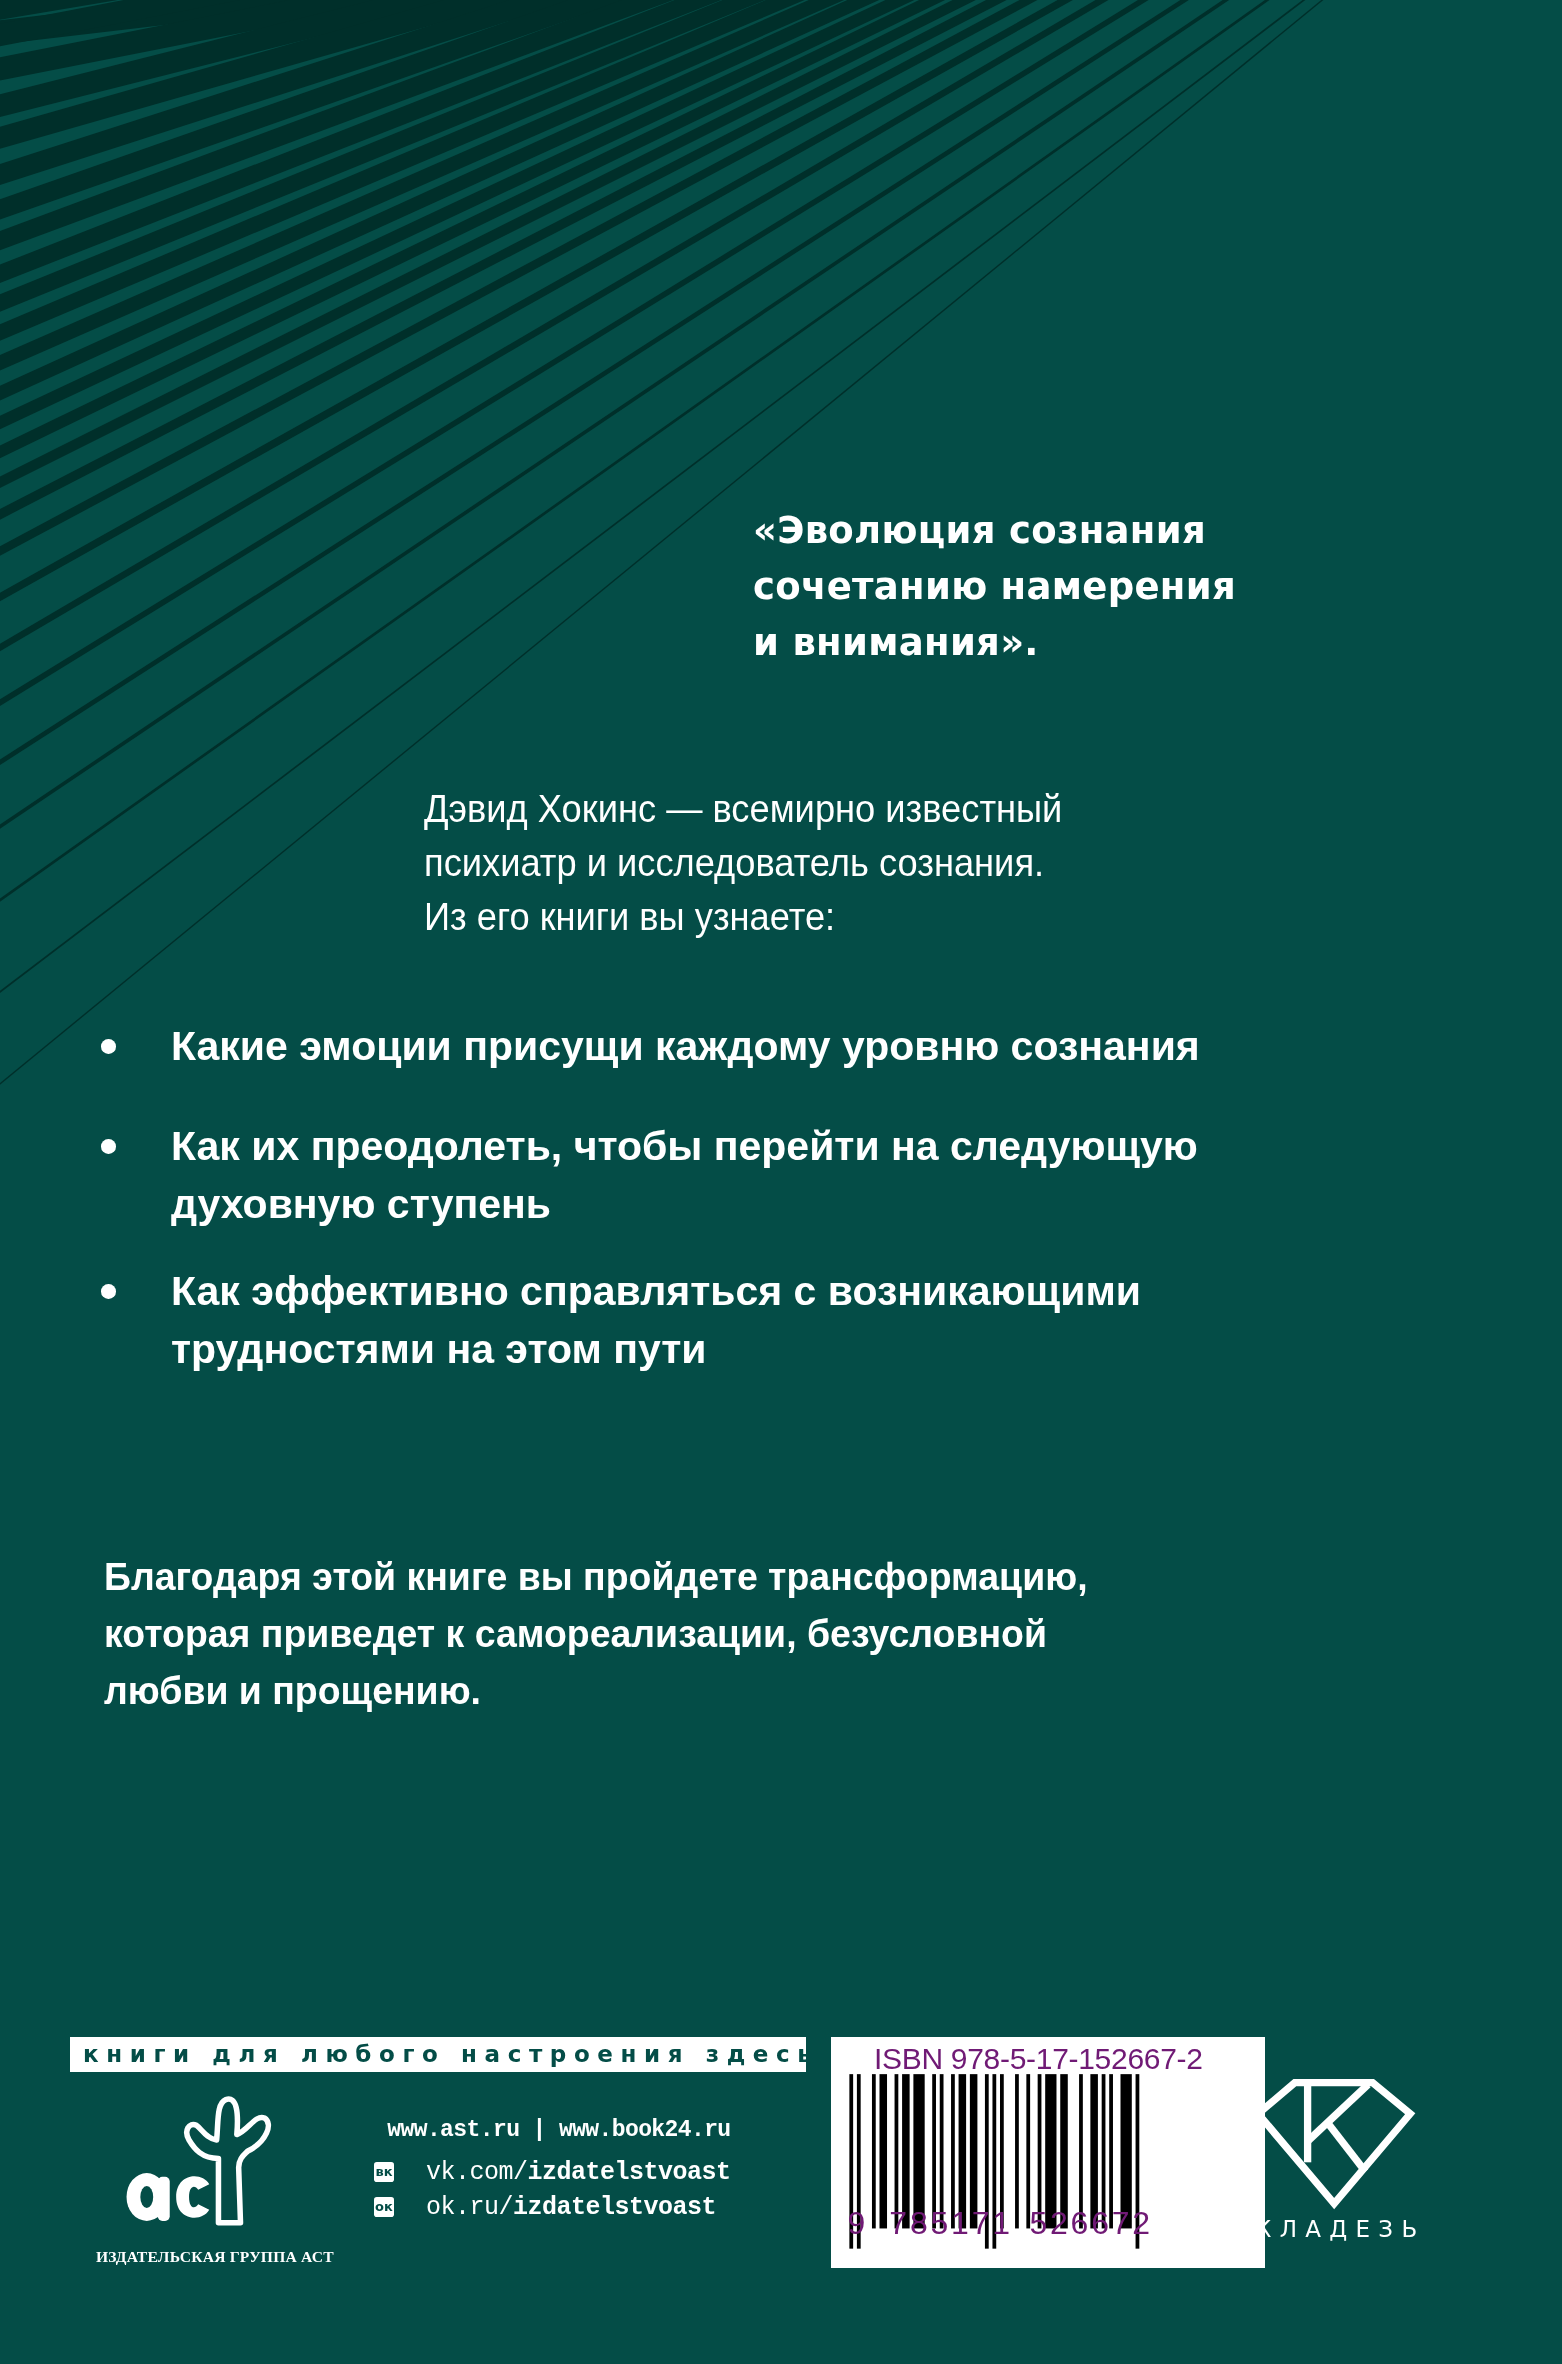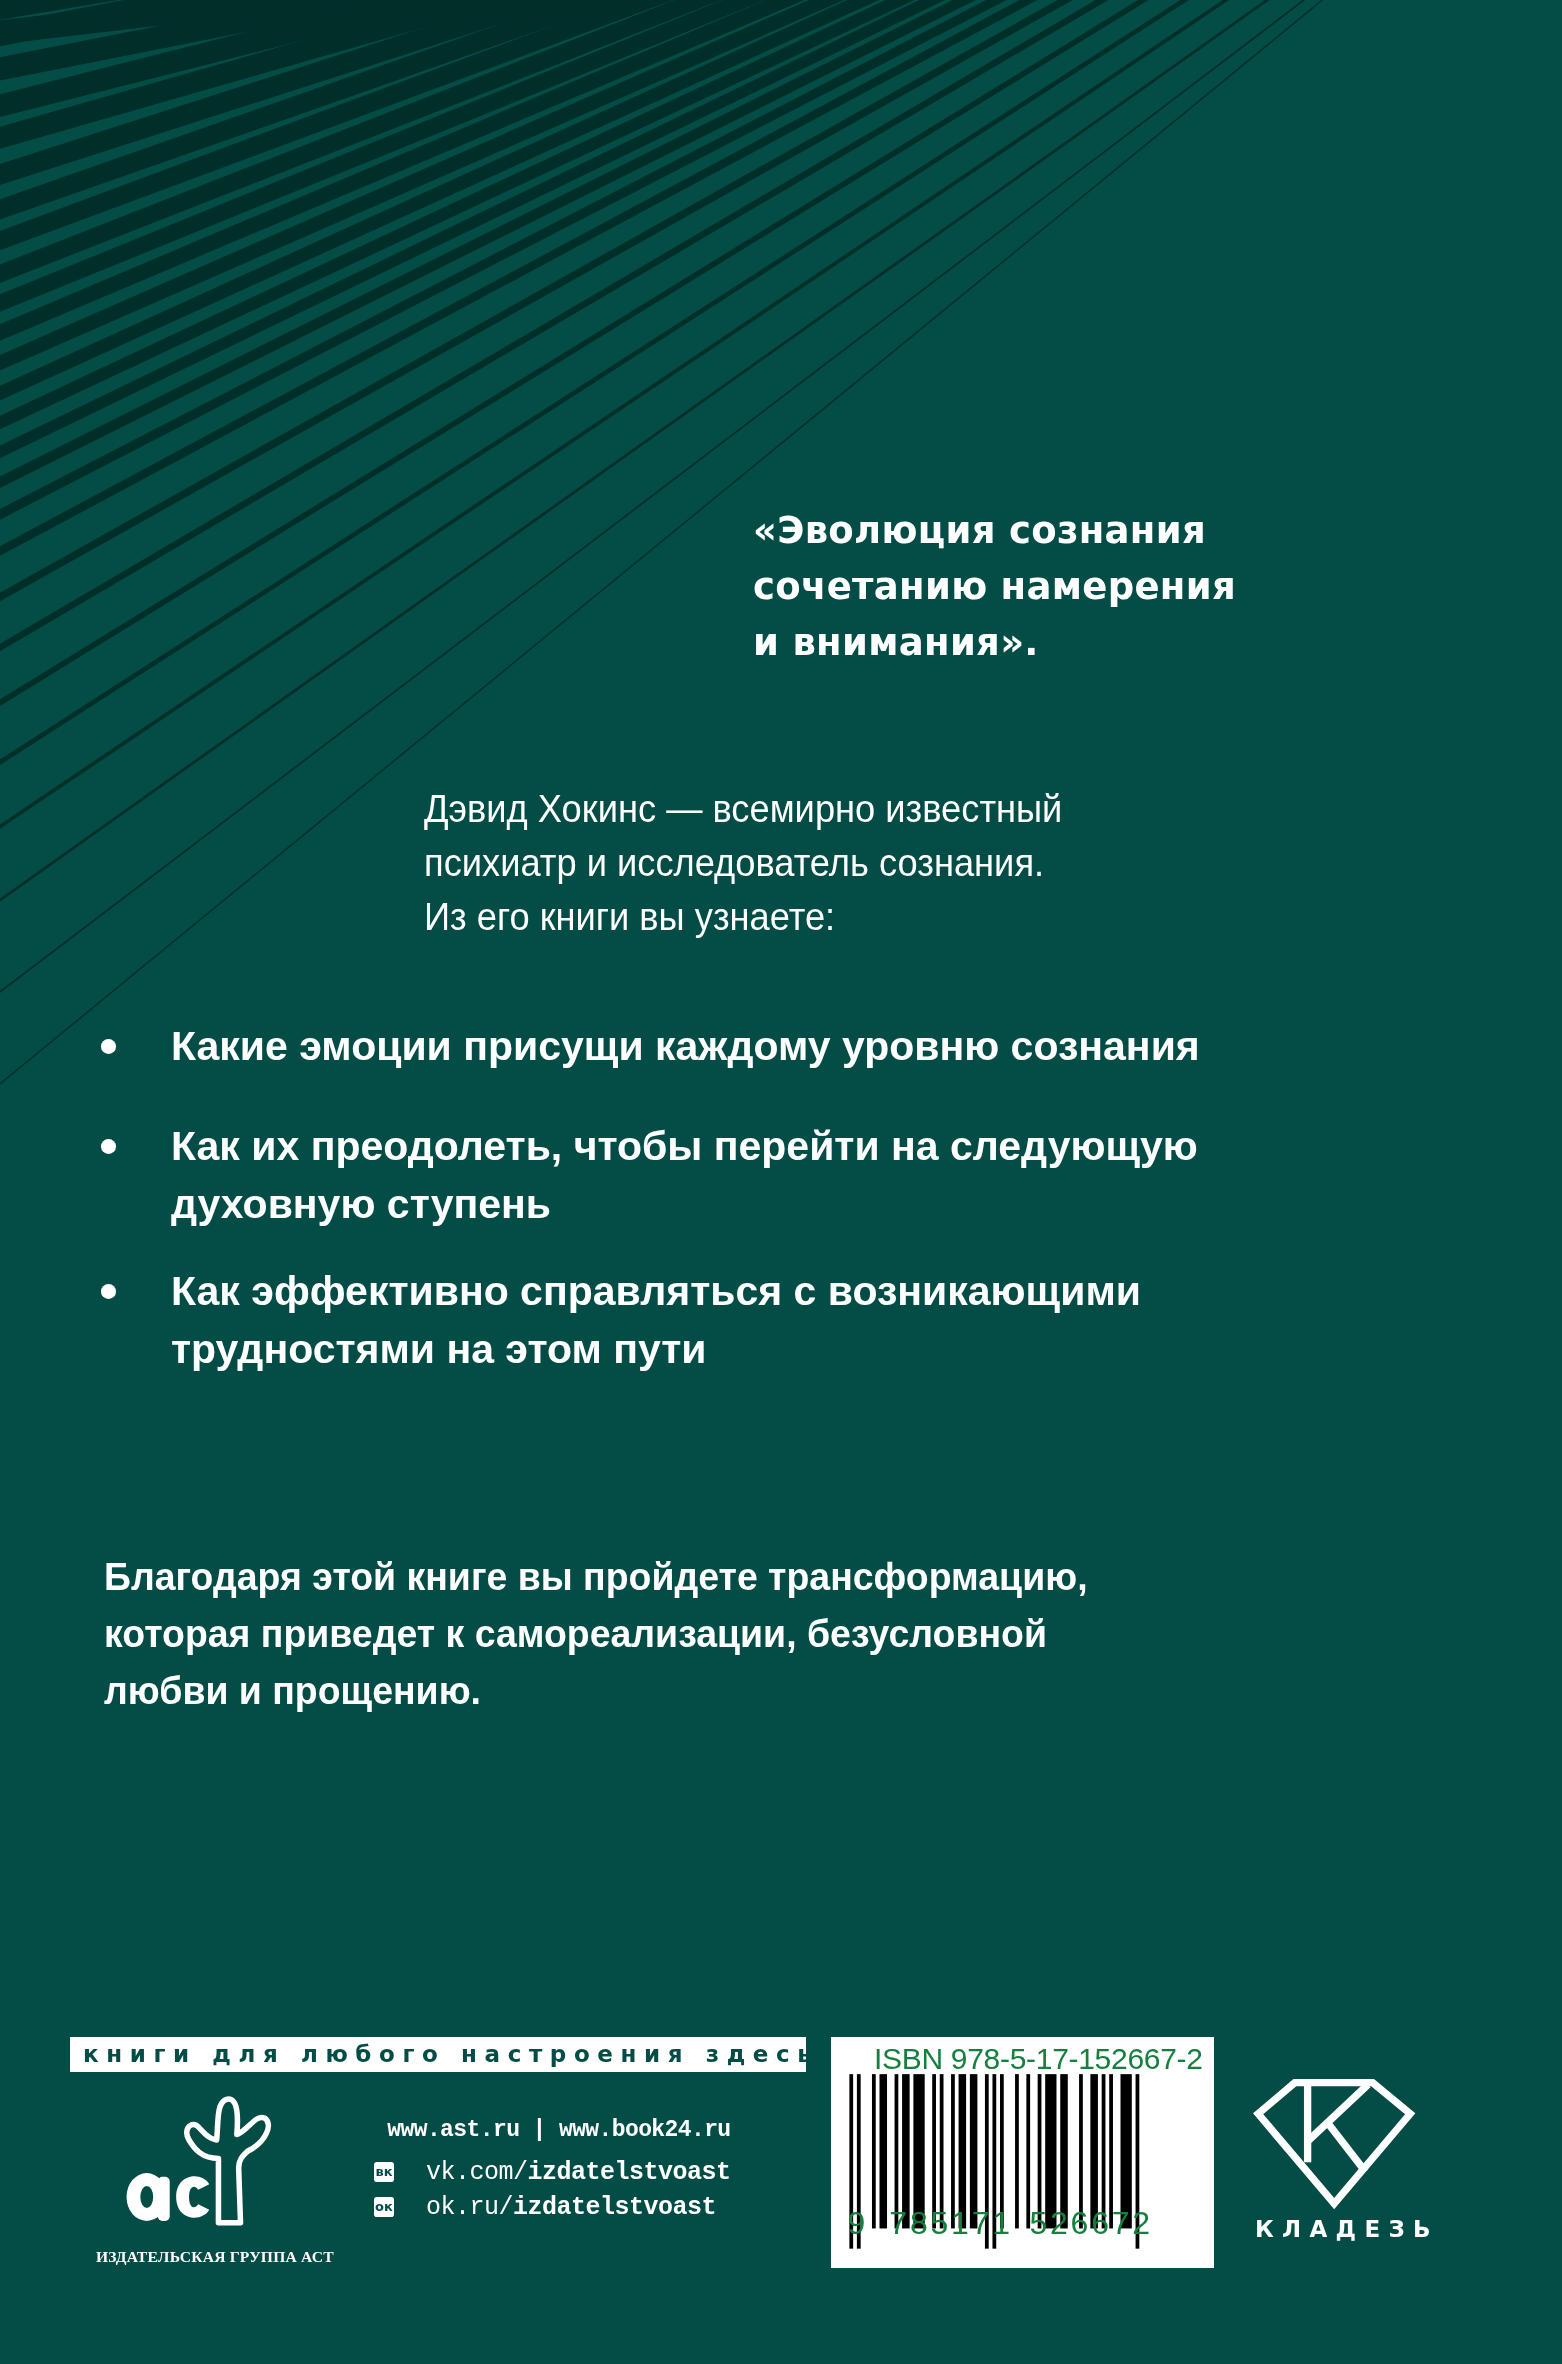--- a/index.html
+++ b/index.html
@@ -56,36 +56,36 @@
   }
   .social { display: flex; align-items: center; height: 35px; margin-top: 5.5px; }
   .social .ico {
     width: 20px; height: 20px; background: #fff; border-radius: 2.8px; color: #044d47;
     font-weight: bold; font-size: 13px; line-height: 20px; text-align: center; margin-right: 4px;
     font-family: "DejaVu Sans", sans-serif;
   }
   .social .lbl { font-family: Liberation Mono, monospace; font-size: 25px; white-space: nowrap; letter-spacing: -0.5px; margin-left: 28px; }
   .social .lbl b { font-weight: bold; }
   .barcode-box {
-    position: absolute; left: 831px; top: 2037px; width: 383px; height: 231px; background: #fff;
-    color: #15803d;
+    position: absolute; left: 831px; top: 2037px; width: 434px; height: 231px; background: #fff;
+    color: #701a75;
   }
   .isbn-text {
     position: absolute; left: 43px; top: 3.7px; font-family: "Liberation Sans", sans-serif;
     font-size: 30px; line-height: 35px; white-space: nowrap; letter-spacing: -0.3px;
   }
   #bars { position: absolute; left: 0; top: 37px; width: 383px; height: 195px; }
   .ean-digits {
     position: absolute; top: 163px; left: 16.5px; font-family: "Liberation Sans", sans-serif;
     font-size: 32px; line-height: 46px; white-space: nowrap;
   }
   #kladez-logo { position: absolute; left: 1249px; top: 2075px; width: 174px; height: 138px; }
   .kladez-name {
     position: absolute; left: 1255px; top: 2216px; font-family: "DejaVu Sans", sans-serif;
-    font-weight: bold; font-size: 23px; letter-spacing: 8.3px; white-space: nowrap;
+    font-weight: normal; font-size: 23px; letter-spacing: 8.3px; white-space: nowrap;
   }
 </style>
 </head>
 <body>
 
 <svg id="stripes" viewBox="0 0 1701 1300" preserveAspectRatio="none">
     <line x1="340" y1="-4.666666666666667" x2="-40" y2="39.666666666666664" stroke="#002f2a" stroke-width="26"></line>
     <line x1="420" y1="-7.894736842105264" x2="-40" y2="82.89473684210526" stroke="#002f2a" stroke-width="24.95"></line>
     <line x1="495" y1="-10.10989010989011" x2="-40" y2="125.1098901098901" stroke="#002f2a" stroke-width="23.9"></line>
     <line x1="565" y1="-11.428571428571427" x2="-40" y2="161.42857142857142" stroke="#002f2a" stroke-width="22.85"></line>

